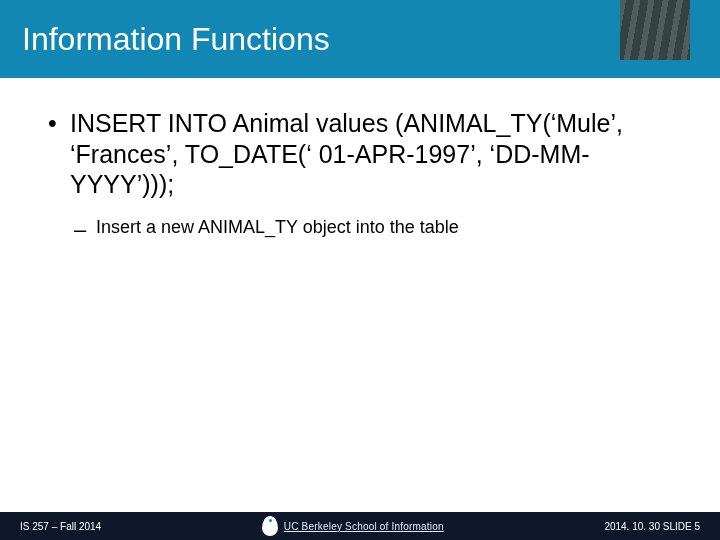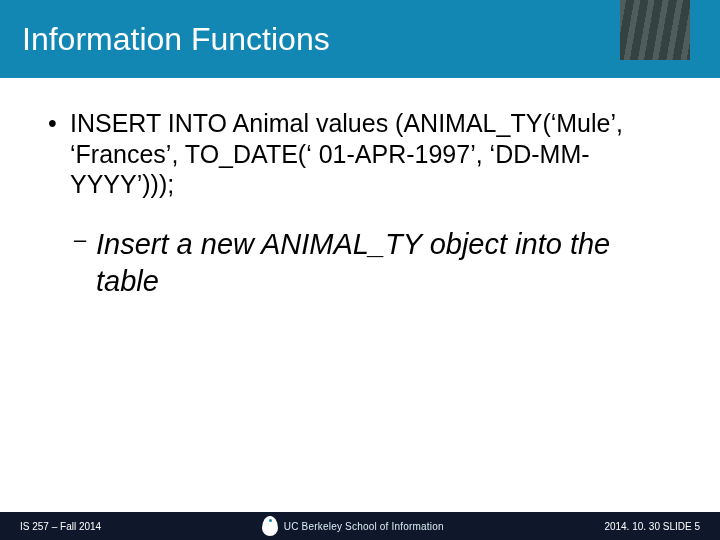--- a/index.html
+++ b/index.html
@@ -2,30 +2,30 @@
 <html><head>
 <meta charset="utf-8">
 <style>
   * { margin: 0; padding: 0; box-sizing: border-box; }
   body { width: 720px; height: 540px; font-family: Arial, Helvetica, sans-serif; background: #fff; overflow: hidden; position: relative; }
   .header { height: 78px; background: #1287b3; position: relative; display: flex; align-items: center; padding-left: 22px; }
   .header-title { color: #fff; font-size: 32px; font-weight: 400; }
   .header-img { position: absolute; right: 30px; top: 0; width: 70px; height: 60px; background: #4a4840; opacity: 0.85; }
   .header-img::before { content: ""; position: absolute; inset: 0; background: repeating-linear-gradient(100deg, #5a584e 0 6px, #3a382f 6px 14px); }
   .content { padding: 30px 40px 0 48px; color: #000; }
-  .bullet-1 { position: relative; padding-left: 22px; font-size: 25px; line-height: 1.22; margin-bottom: 26px; }
+  .bullet-1 { position: relative; padding-left: 22px; font-size: 25px; line-height: 1.22; margin-bottom: 16px; }
   .bullet-1::before { content: "•"; position: absolute; left: 0; top: 0; font-size: 25px; }
-  .bullet-2 { position: relative; padding-left: 48px; font-size: 29px; line-height: 1.3; font-style: italic; }
+  .bullet-2 { position: relative; padding-left: 48px; font-size: 18px; line-height: 1.3; }
   .bullet-2::before { content: "–"; position: absolute; left: 26px; top: 0; font-size: 22px; }
   .footer { position: absolute; bottom: 0; left: 0; right: 0; height: 28px; background: #0f172a; display: flex; align-items: center; color: #fff; font-size: 10px; padding: 0 20px; }
   .footer-left { flex: 0 0 auto; }
   .footer-center { flex: 1; display: flex; align-items: center; justify-content: center; gap: 6px; }
   .logo-i { width: 16px; height: 20px; border-radius: 50% 50% 50% 50% / 60% 60% 40% 40%; background: #fff; position: relative; }
   .logo-i::after { content: ""; position: absolute; top: 3px; left: 7px; width: 3px; height: 3px; background: #1287b3; border-radius: 50%; }
-  .footer-org { color: #d9ecf3; font-size: 10px; letter-spacing: 0.2px; }
+  .footer-org { color: #d9ecf3; font-size: 10px; letter-spacing: 0.2px; text-decoration: underline; }
   .footer-right { flex: 0 0 auto; }
 </style>
 </head>
 <body>
 
 <div class="header">
   <div class="header-title">Information Functions</div>
   <div class="header-img"></div>
 </div>
 

